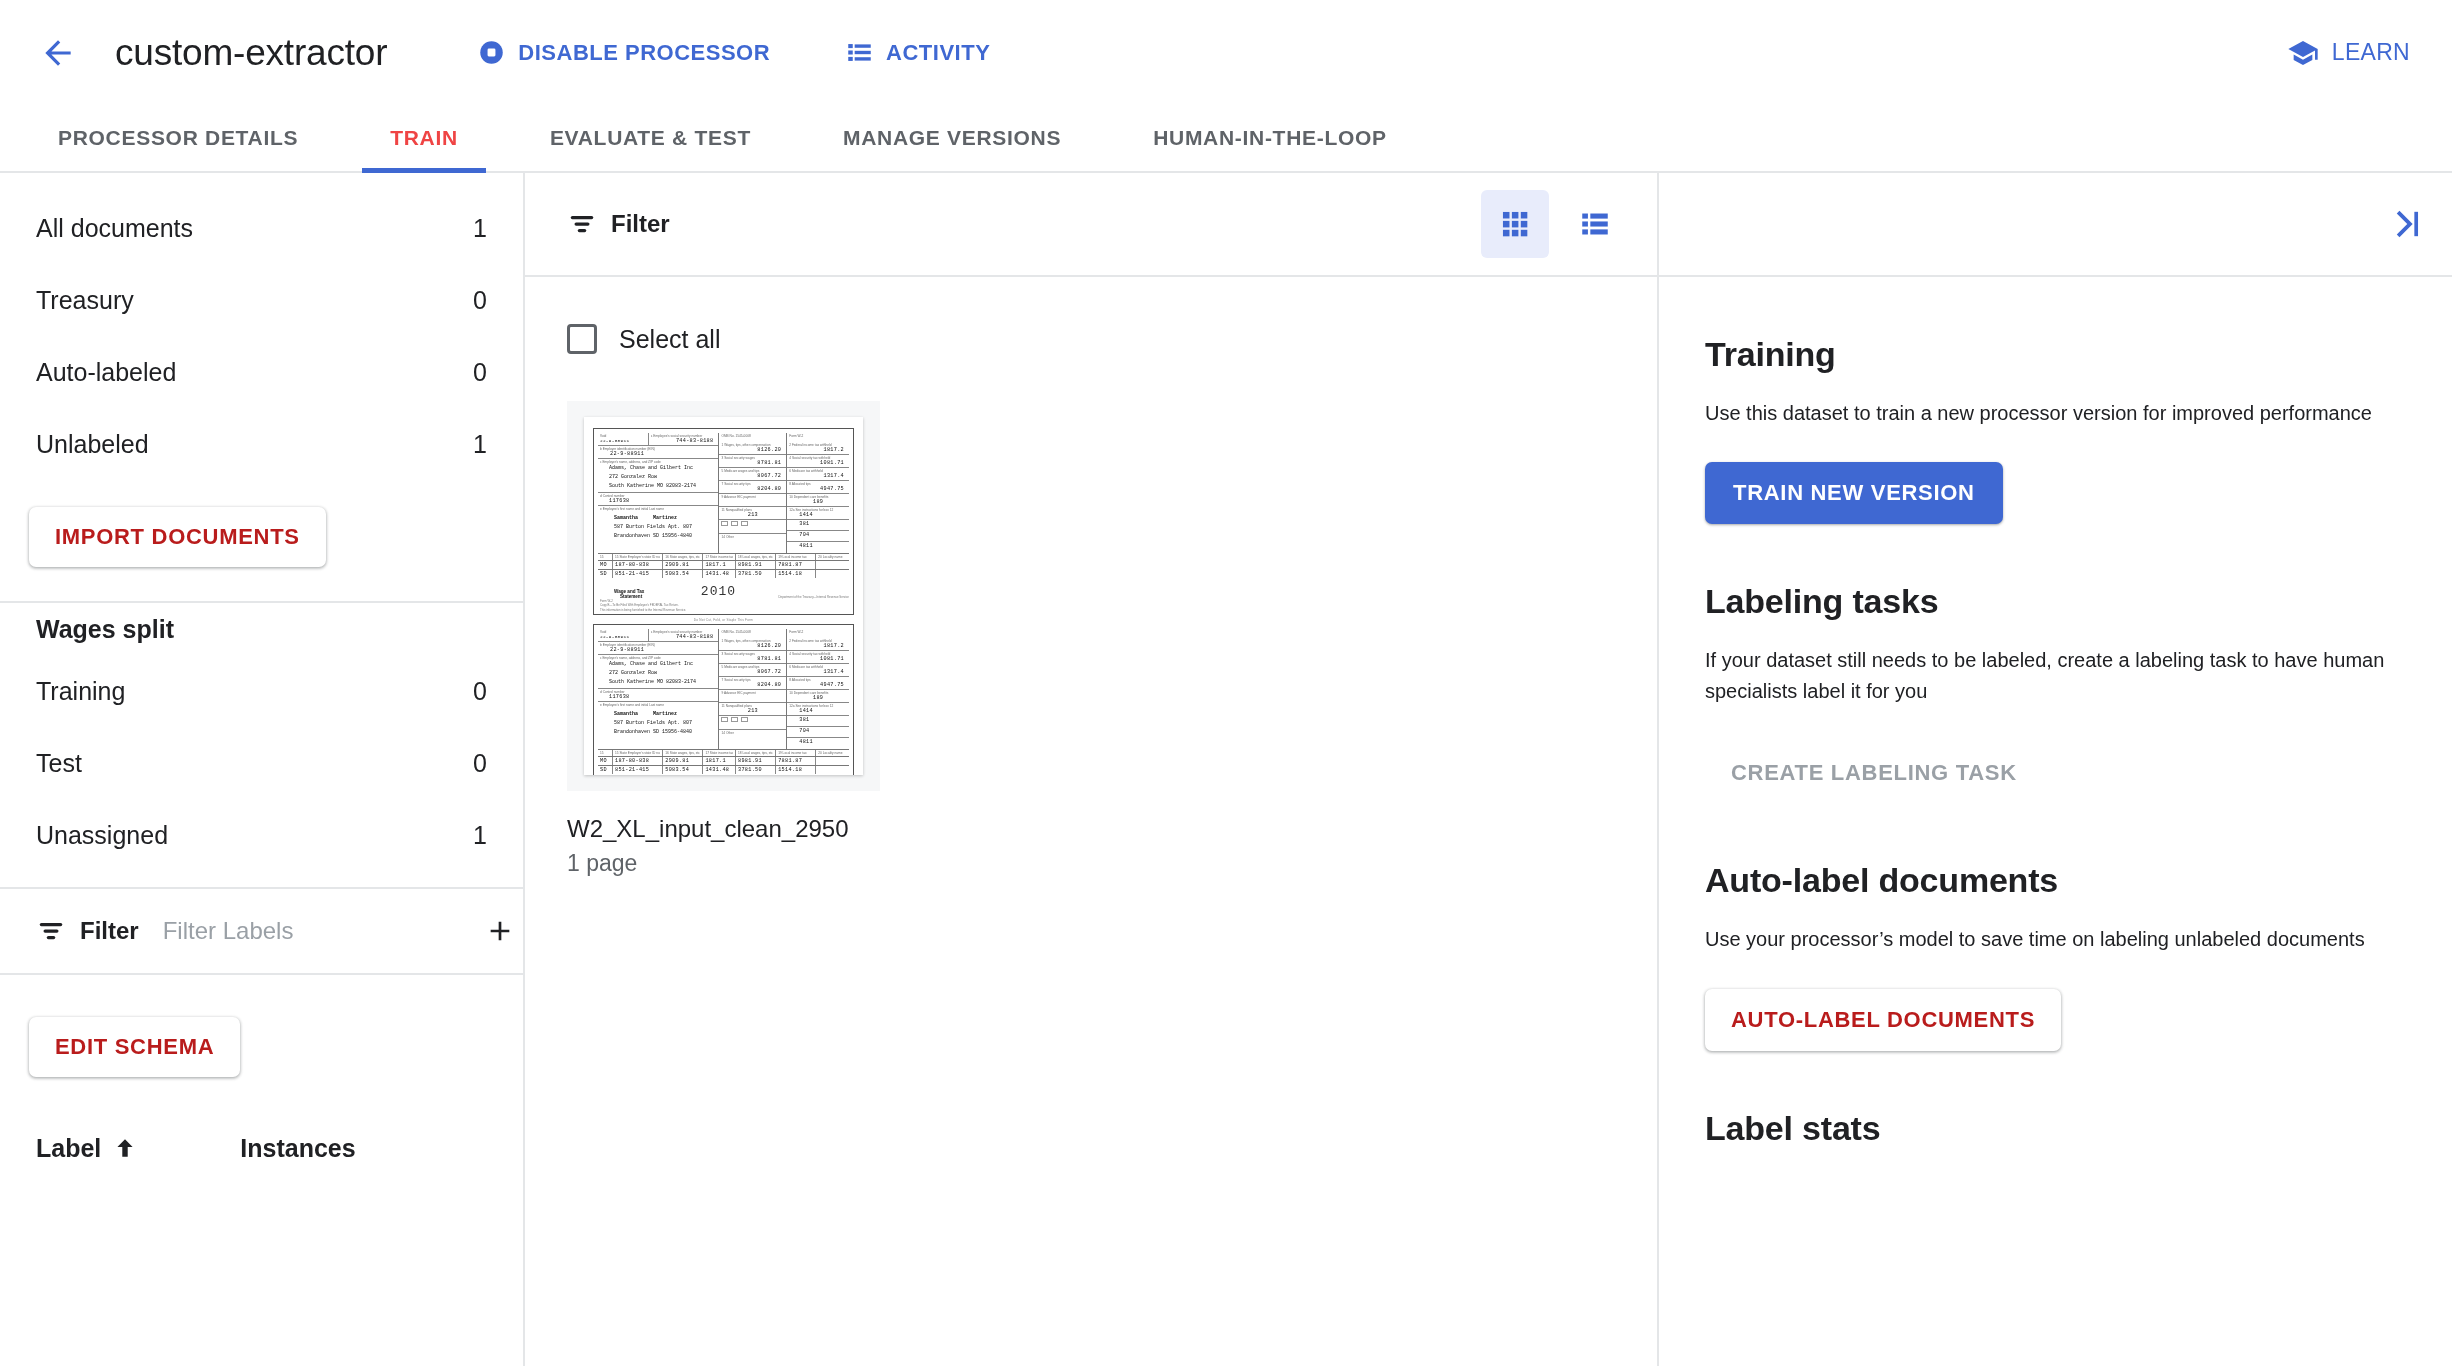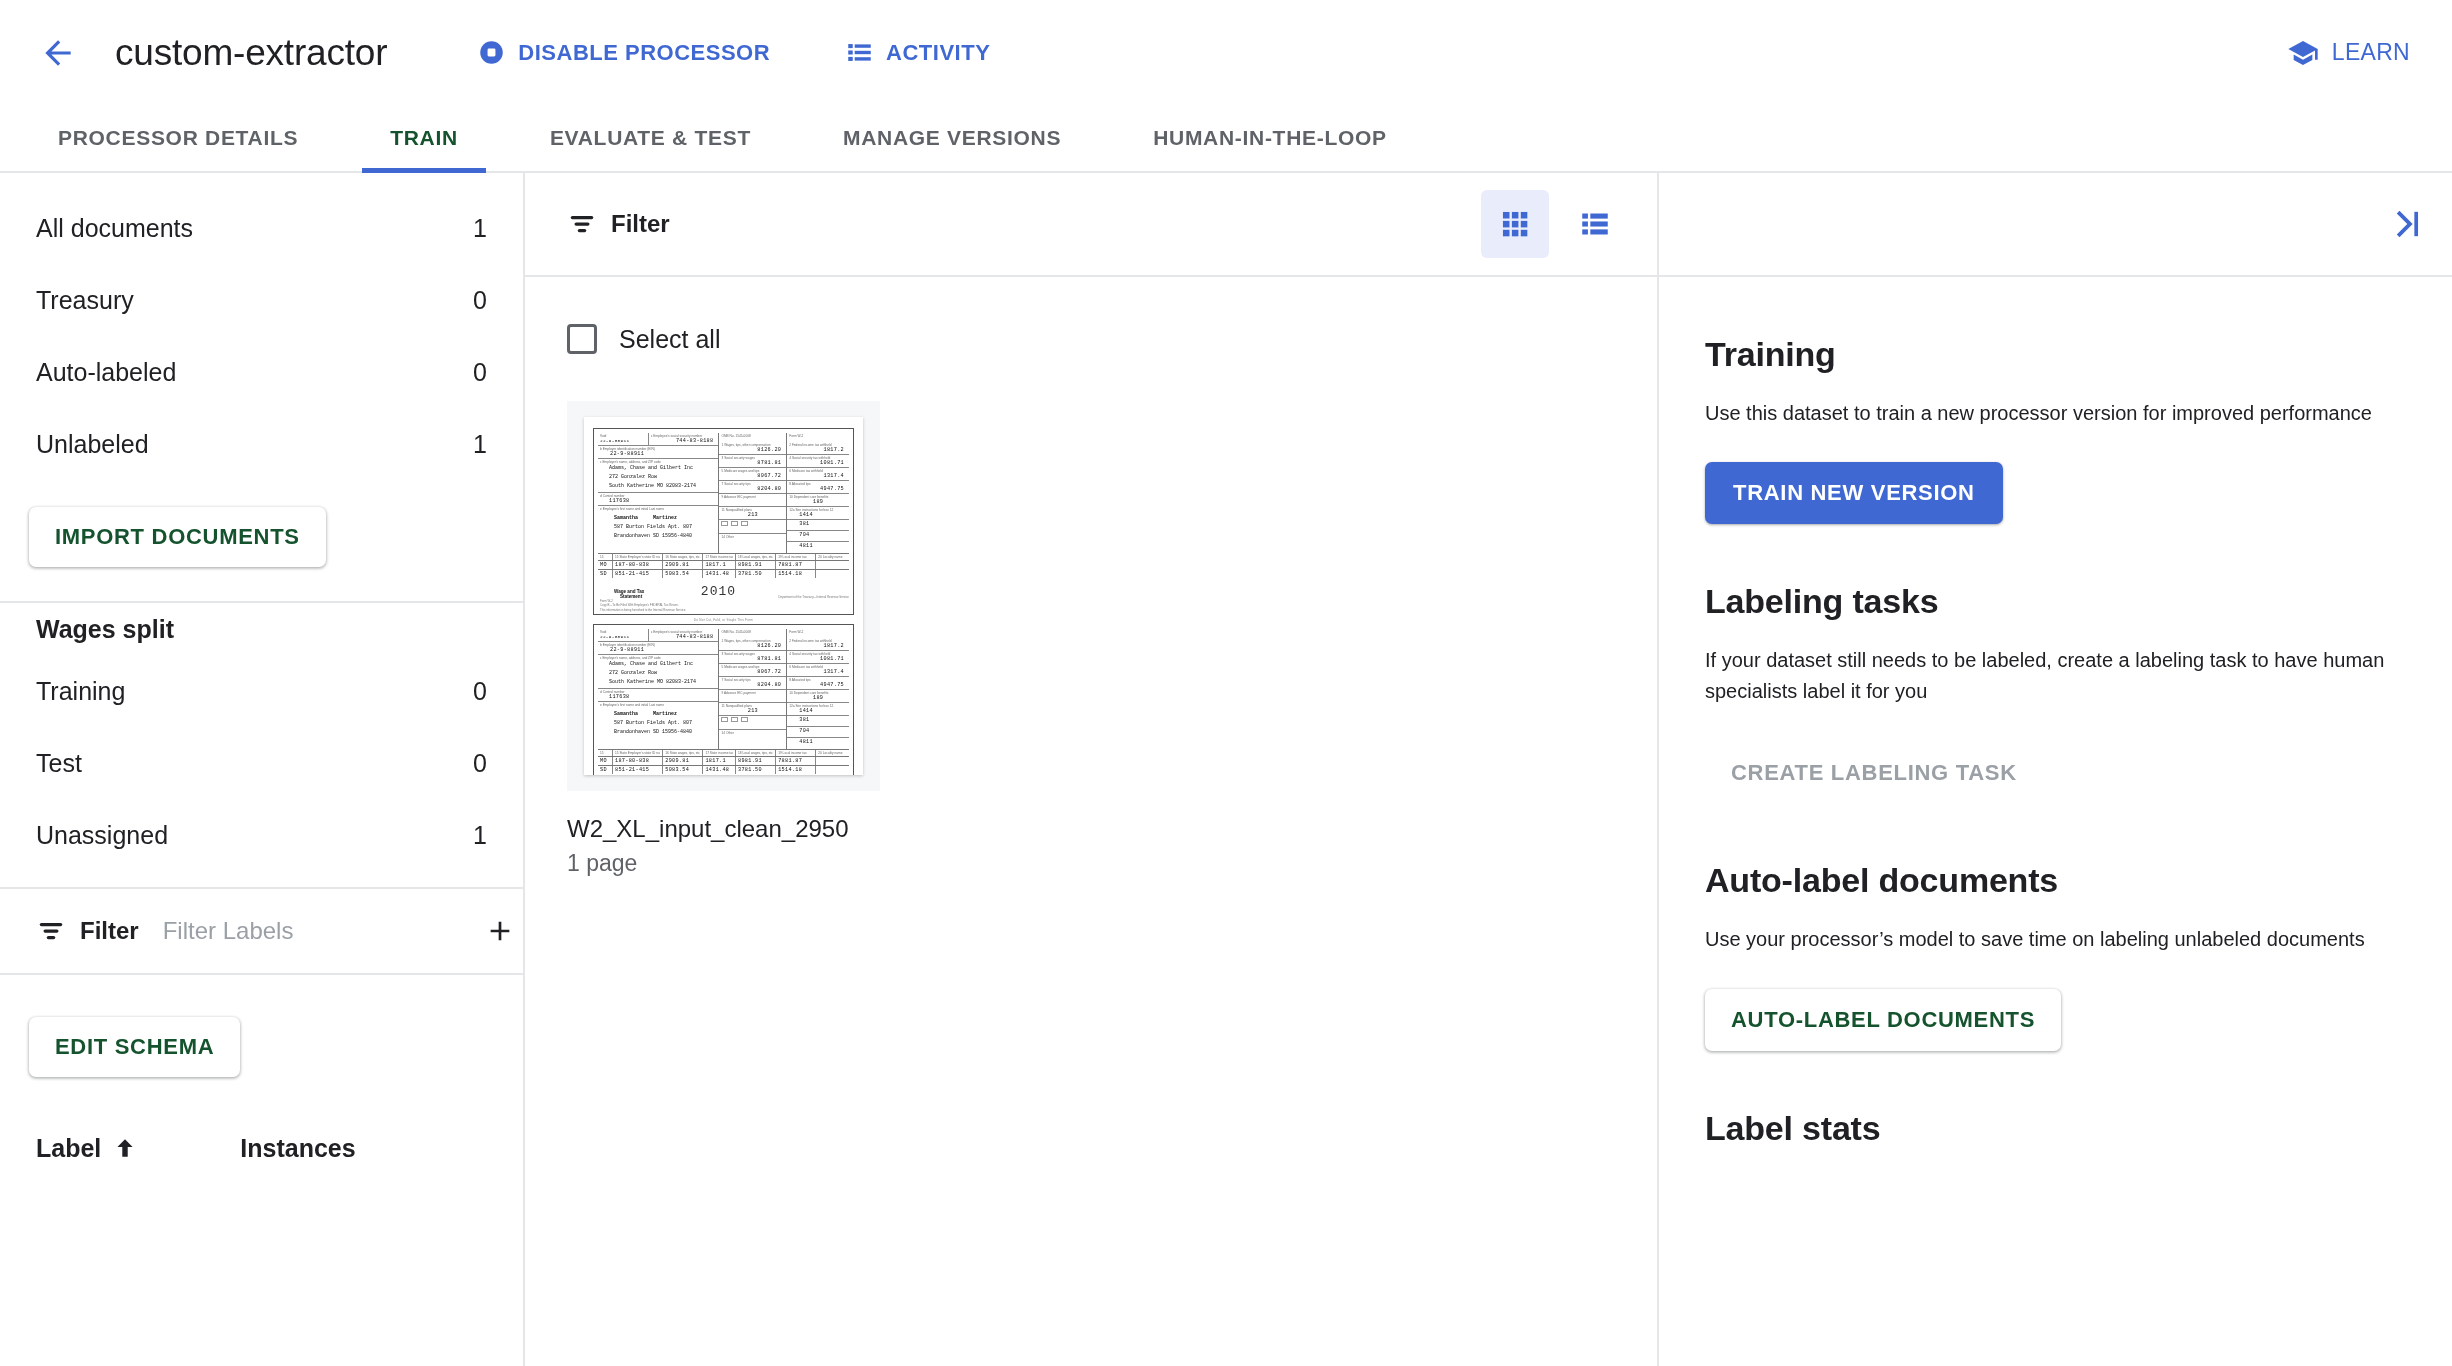--- a/index.html
+++ b/index.html
@@ -54,21 +54,21 @@
     border-bottom: 2px solid #e4e6e8;
     background: #fff; padding-left: 30px;
   }
   .tab {
     display: flex; align-items: center; justify-content: center;
     padding: 0 28px; font-size: 21px; font-weight: 600;
     letter-spacing: 0.7px; color: #5f6368; cursor: pointer;
     position: relative; white-space: nowrap;
   }
   .tab + .tab { margin-left: 36px; }
-  .tab.active { color: #14532d; }
+  .tab.active { color: #ef4444; }
   .tab.active::after {
     content: ""; position: absolute; left: 0; right: 0; bottom: -2px;
     height: 5px; background: #3f68d2;
   }
 
   
   .body { flex: 1 1 auto; display: flex; min-height: 0; }
 
   
   .sidebar {
@@ -81,21 +81,21 @@
   .side-sec.bordered { border-bottom: 2px solid #e4e6e8; }
   .stat-row {
     display: flex; align-items: center; justify-content: space-between;
     padding: 0 36px; height: 72px;
     font-size: 25px; color: #202124; cursor: pointer;
   }
   .stat-row:first-child { margin-top: 19px; }
   .stat-row .val { font-size: 25px; color: #202124; }
   .btn-outline {
     display: inline-flex; align-items: center; justify-content: center;
-    background: #fff; color: #14532d;
+    background: #fff; color: #b91c1c;
     border: none; border-radius: 7px;
     box-shadow: 0 1px 3px rgba(60,64,67,.32), 0 1px 3px 1px rgba(60,64,67,.15);
     font-size: 22px; font-weight: 600; letter-spacing: 0.7px;
     padding: 0 26px; height: 60px; cursor: pointer;
     font-family: "Liberation Sans", sans-serif; white-space: nowrap;
   }
   .import-wrap { padding: 27px 0 34px 29px; }
   .side-head {
     font-size: 25px; font-weight: 700; color: #202124;
     padding: 0 36px; height: 52px; display: flex; align-items: center;

